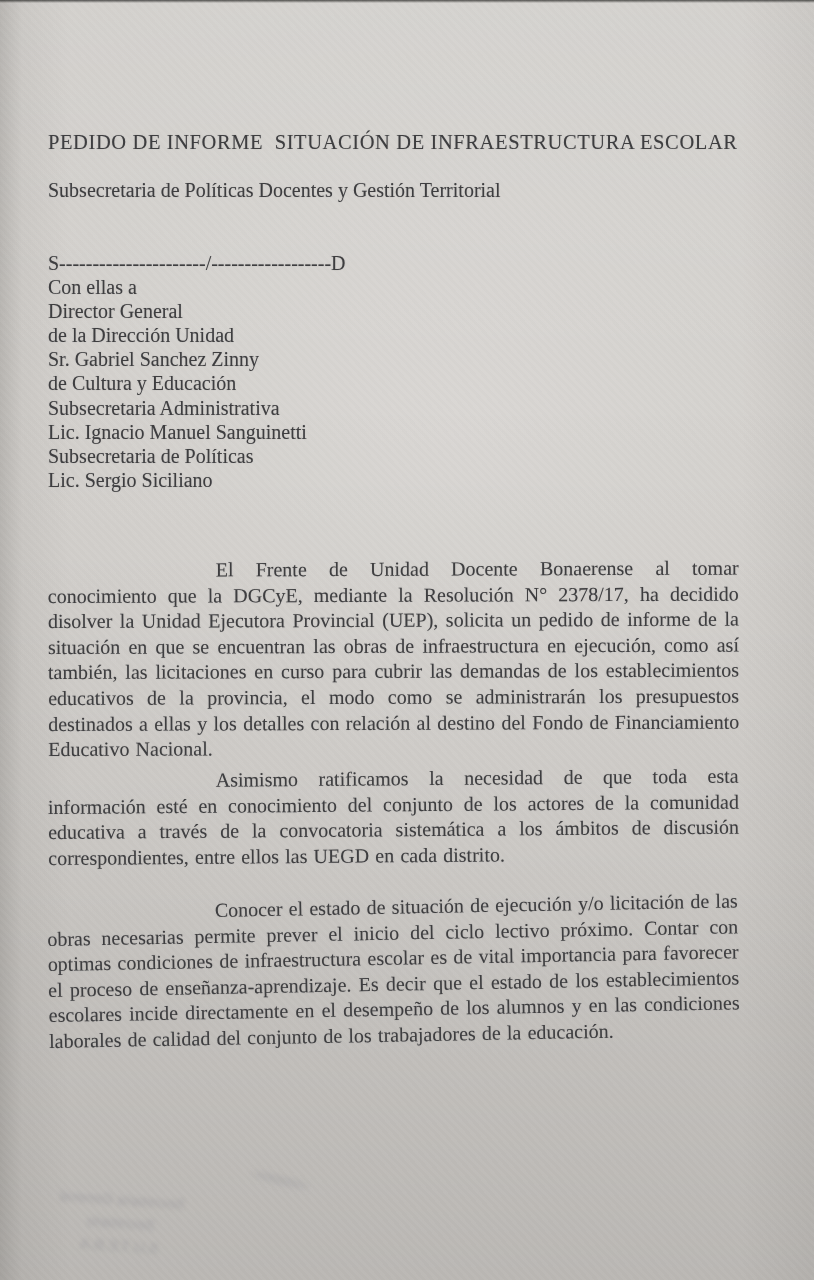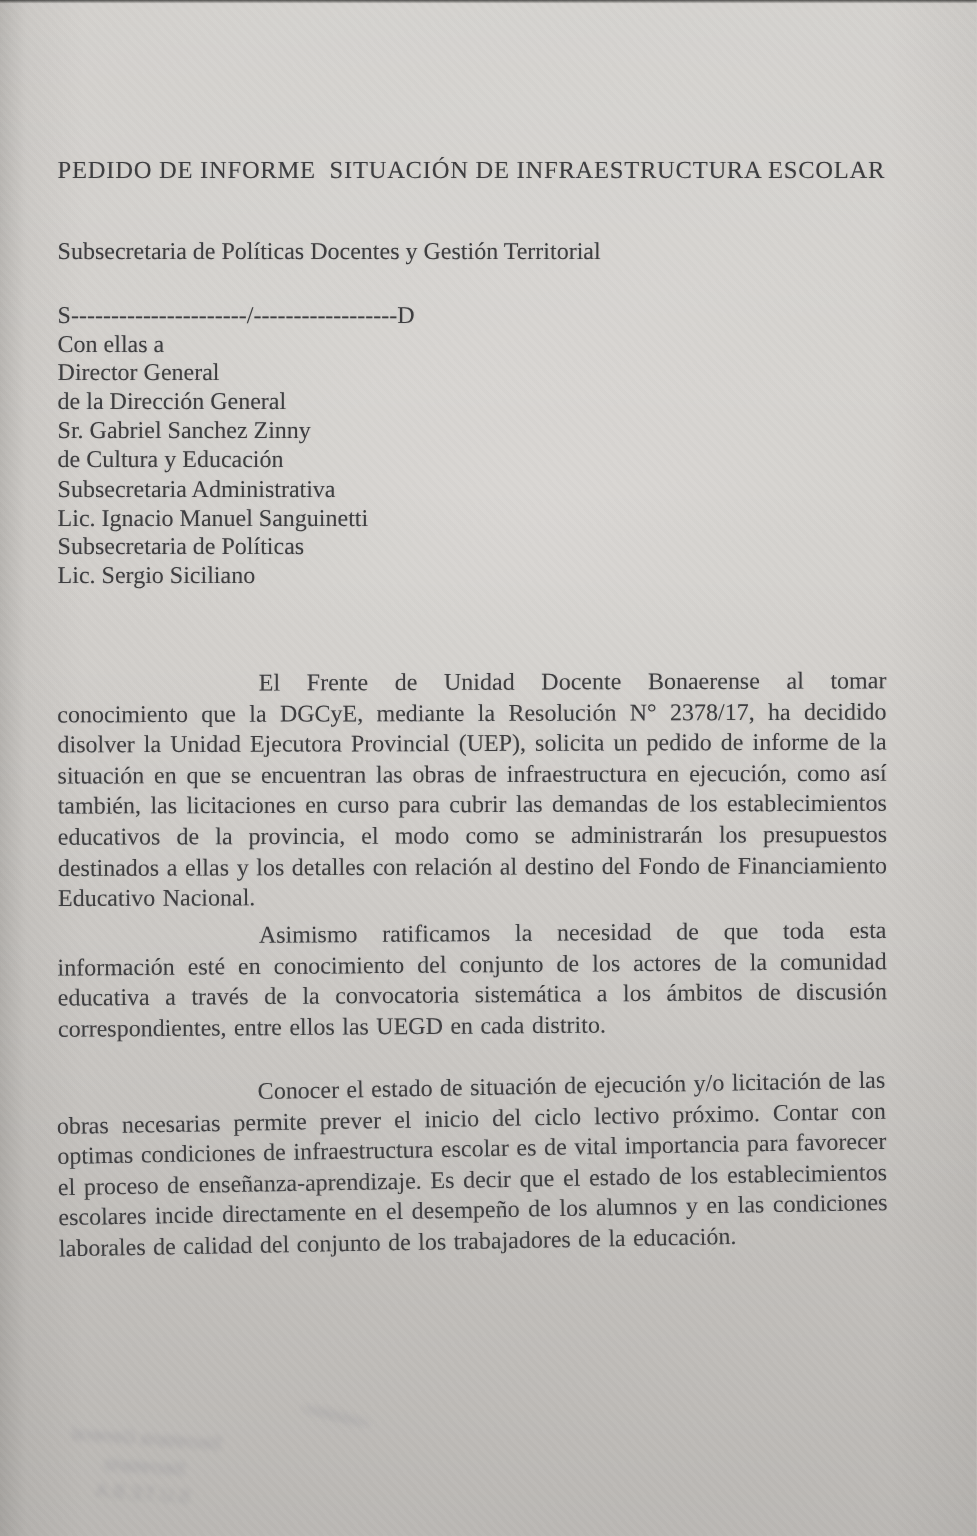--- a/index.html
+++ b/index.html
@@ -25,21 +25,21 @@
     position: absolute; left: 0; top: 0; width: 814px; height: 1093px;
     color: #3e3e40;
     text-shadow: 0 0 1px rgba(80,80,82,0.35);
   }
   .title {
     position: absolute; left: 48px; top: 131px; width: 720px;
     font-size: 20.5px; font-weight: normal; margin: 0;
     letter-spacing: 0.6px; white-space: pre;
   }
   .addr { position: absolute; left: 48px; top: 178px; font-size: 20px; line-height: 25px; }
-  .addr div { white-space: pre; margin-top: 20px; }
+  .addr div { white-space: pre; }
   .recipients {
     position: absolute; left: 48px; top: 251px;
     font-size: 20px; line-height: 24.1px;
   }
   .recipients div { white-space: pre; }
   .para {
     position: absolute; left: 48px; width: 691px;
     font-size: 20px; line-height: 25.6px;
     text-align: justify; text-indent: 168px;
     word-spacing: 1.2px;
@@ -75,21 +75,21 @@
   <h1 class="title">PEDIDO DE INFORME  SITUACIÓN DE INFRAESTRUCTURA ESCOLAR</h1>
 
   <div class="addr">
     <div>Subsecretaria de Políticas Docentes y Gestión Territorial</div>
   </div>
 
   <div class="recipients">
     <div>S----------------------/------------------D</div>
     <div>Con ellas a</div>
     <div>Director General</div>
-    <div>de la Dirección General</div>
+    <div>de la Dirección Unidad</div>
     <div>Sr. Gabriel Sanchez Zinny</div>
     <div>de Cultura y Educación</div>
     <div>Subsecretaria Administrativa</div>
     <div>Lic. Ignacio Manuel Sanguinetti</div>
     <div>Subsecretaria de Políticas</div>
     <div>Lic. Sergio Siciliano</div>
   </div>
 
   <p class="para p1">El Frente de Unidad Docente Bonaerense al tomar conocimiento que la DGCyE, mediante la Resolución N° 2378/17, ha decidido disolver la Unidad Ejecutora Provincial (UEP), solicita un pedido de informe de la situación en que se encuentran las obras de infraestructura en ejecución, como así también, las licitaciones en curso para cubrir las demandas de los establecimientos educativos de la provincia, el modo como se administrarán los presupuestos destinados a ellas y los detalles con relación al destino del Fondo de Financiamiento Educativo Nacional.</p>
 

